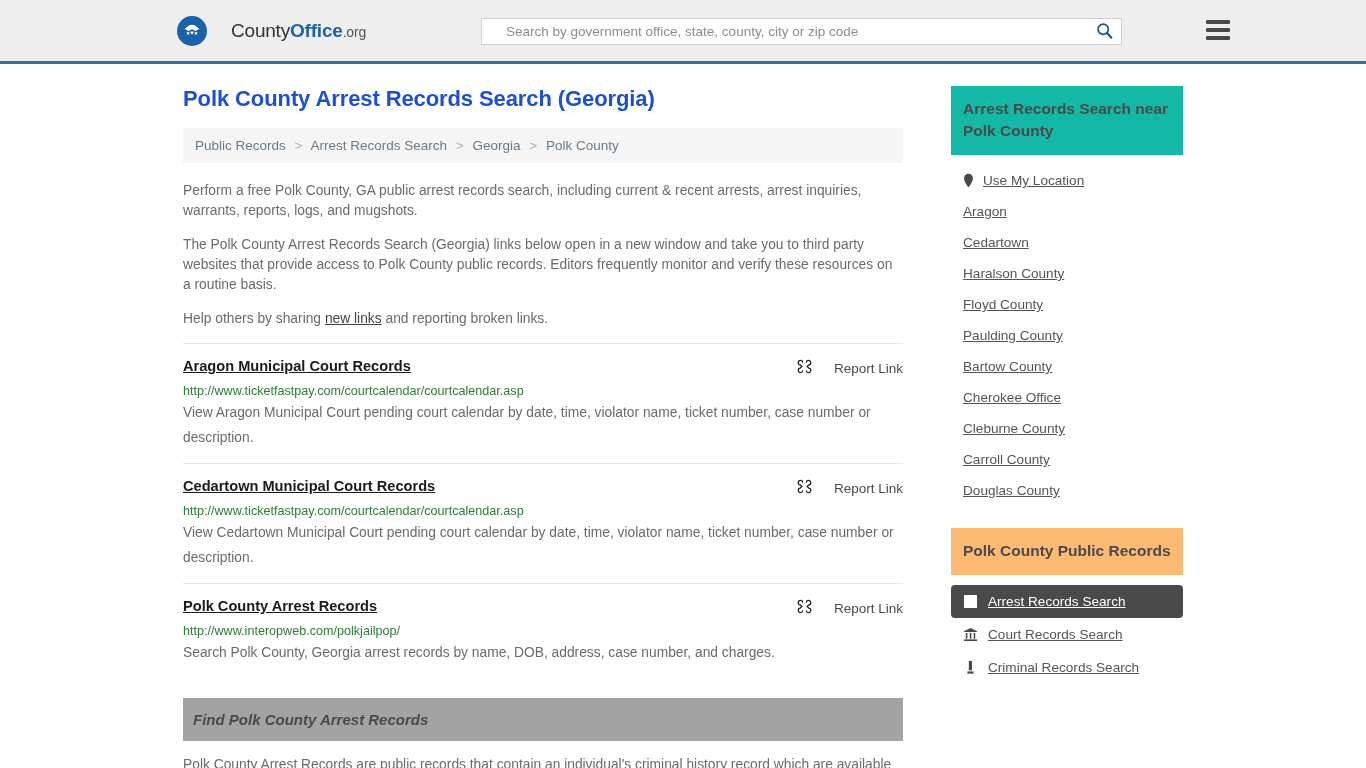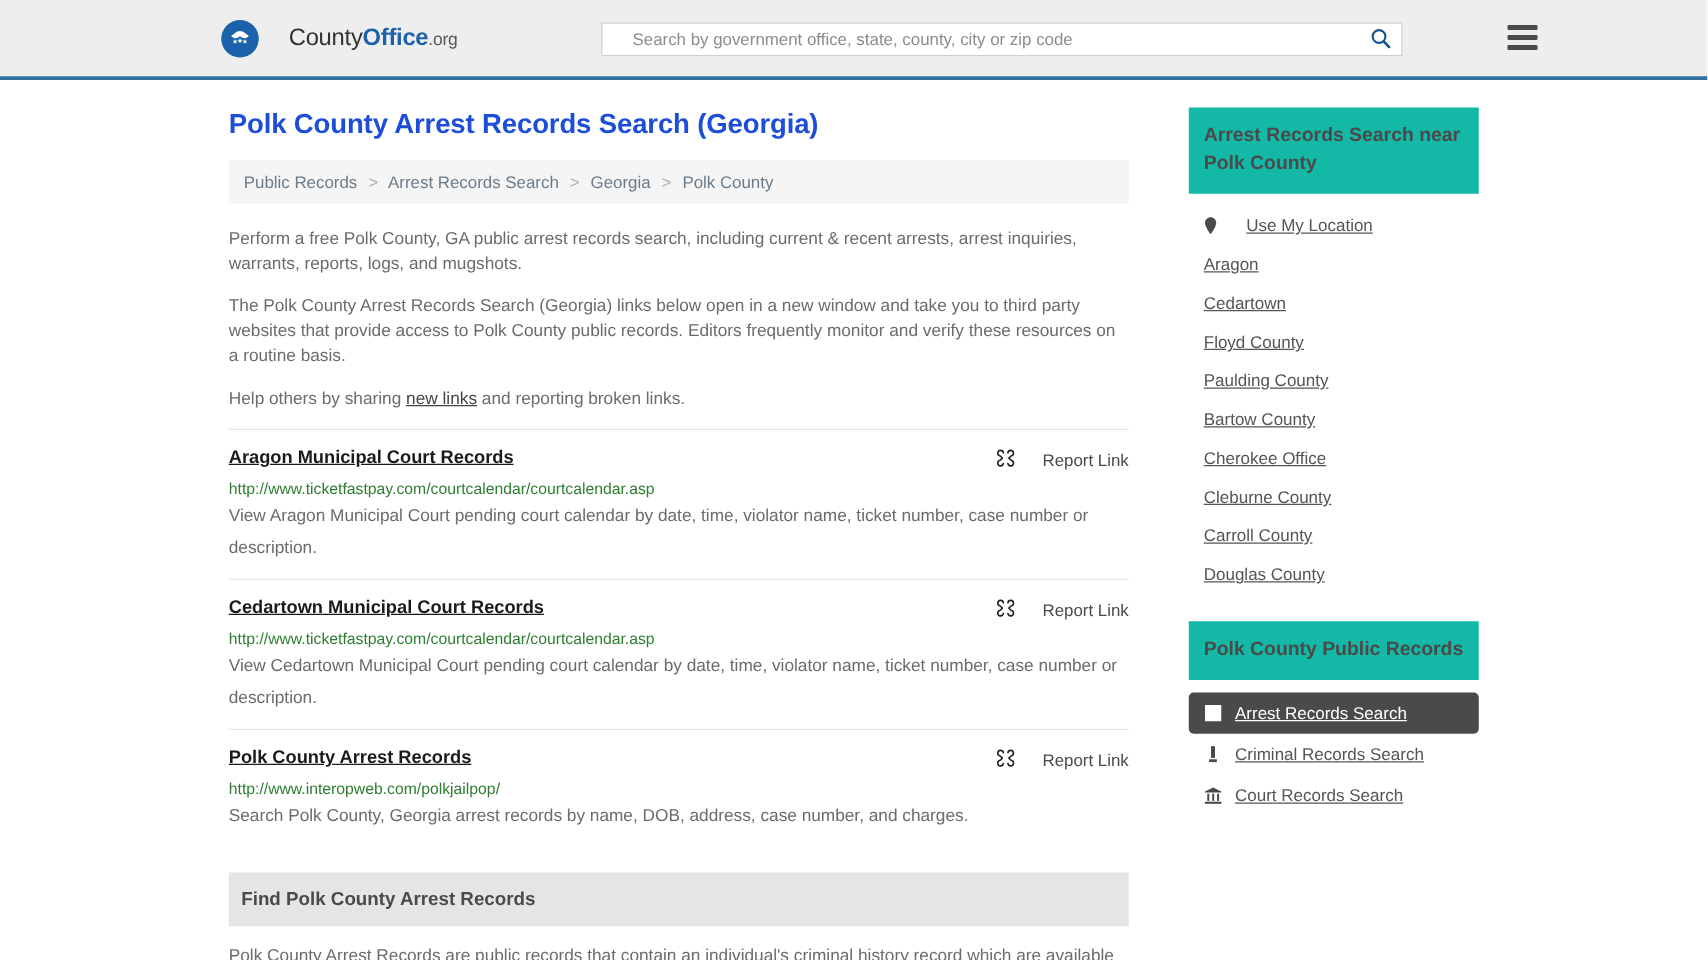--- a/index.html
+++ b/index.html
@@ -182,26 +182,27 @@
     line-height: 15px;
   }
   .result-desc {
     font-size: 13.8px;
     line-height: 25px;
     color: #6b6b6b;
     margin-top: 1px;
   }
 
   .section-head {
-    background: #e5e5e5;
+    background: #a3a3a3;
     padding: 13px 10px;
     font-size: 15px;
     font-weight: bold;
     color: #4a4a4a;
     margin-top: 20px;
+    font-style: italic;
   }
   .section-body {
     font-size: 13.8px;
     line-height: 21px;
     color: #6b6b6b;
     padding-top: 13px;
   }
 
   
   .side-head {
@@ -209,35 +210,35 @@
     padding: 12px 12px 13px 12px;
     font-size: 15.5px;
     font-weight: bold;
     color: #4a4a4a;
     line-height: 22px;
   }
   .side-links { padding-top: 10px; }
   .side-link {
     display: flex;
     align-items: center;
-    gap: 23px;
+    gap: 9px;
     padding: 8px 12px;
     font-size: 13.6px;
   }
   .side-link a, .side-link .lbl {
     color: #555555;
     text-decoration: underline;
     cursor: pointer;
   }
   .pin {
     width: 11px; height: 15px; flex: none;
     display: flex; align-items: center; justify-content: center;
   }
   .side-head-2 {
-    background: #14b8a6;
+    background: #fdba74;
     padding: 12px 12px 13px 12px;
     font-size: 15.5px;
     font-weight: bold;
     color: #4a4a4a;
     line-height: 22px;
     margin-top: 22px;
   }
   .prec-list { margin-top: 10px; }
   .prec-item {
     display: flex;
@@ -393,20 +394,23 @@
         <a class="lbl">Use My Location</a>
       </div>
 
       <div class="side-link">
         <a class="lbl">Aragon</a>
       </div>
       <div class="side-link">
         <a class="lbl">Cedartown</a>
       </div>
       <div class="side-link">
+        <a class="lbl">Haralson County</a>
+      </div>
+      <div class="side-link">
         <a class="lbl">Floyd County</a>
       </div>
       <div class="side-link">
         <a class="lbl">Paulding County</a>
       </div>
       <div class="side-link">
         <a class="lbl">Bartow County</a>
       </div>
       <div class="side-link">
         <a class="lbl">Cherokee Office</a>
@@ -425,42 +429,42 @@
 
     <div class="side-head-2">Polk County Public Records</div>
 
     <div class="prec-list">
 
       <div class="prec-item active">
         <span class="prec-icon">
             <span class="sq-white"></span>
           </span>
         <a class="lbl">Arrest Records Search</a>
-      </div>
-
-      <div class="prec-item">
-        <span class="prec-icon">
-          <svg width="15" height="15" viewBox="0 0 16 16" aria-hidden="true">
-            <rect x="6.2" y="1" width="3.4" height="10" fill="#4a4a4a"></rect>
-            <rect x="4.6" y="12.2" width="6.6" height="2.4" fill="#4a4a4a"></rect>
-          </svg>
-        </span>
-        <a class="lbl">Criminal Records Search</a>
       </div>
 
       <div class="prec-item">
         <span class="prec-icon">
           <svg width="15" height="15" viewBox="0 0 16 16" aria-hidden="true">
             <path d="M8 1 L15 4.4 L15 5.4 L1 5.4 L1 4.4 Z" fill="#4a4a4a"></path>
             <rect x="3" y="6.3" width="1.7" height="6.2" fill="#4a4a4a"></rect>
             <rect x="7.2" y="6.3" width="1.7" height="6.2" fill="#4a4a4a"></rect>
             <rect x="11.4" y="6.3" width="1.7" height="6.2" fill="#4a4a4a"></rect>
             <rect x="1" y="13.2" width="14" height="1.8" fill="#4a4a4a"></rect>
           </svg>
         </span>
         <a class="lbl">Court Records Search</a>
       </div>
 
+      <div class="prec-item">
+        <span class="prec-icon">
+          <svg width="15" height="15" viewBox="0 0 16 16" aria-hidden="true">
+            <rect x="6.2" y="1" width="3.4" height="10" fill="#4a4a4a"></rect>
+            <rect x="4.6" y="12.2" width="6.6" height="2.4" fill="#4a4a4a"></rect>
+          </svg>
+        </span>
+        <a class="lbl">Criminal Records Search</a>
+      </div>
+
     </div>
 
   </div>
 
 </div>
 
 </body></html>

